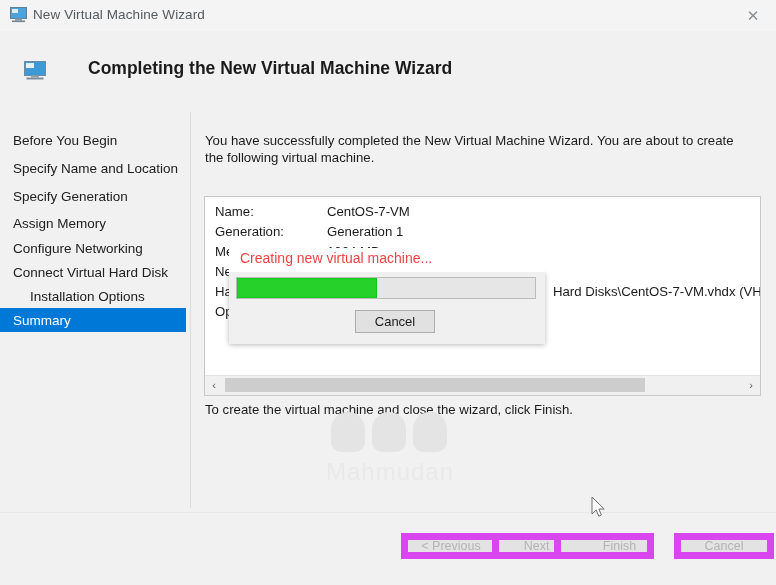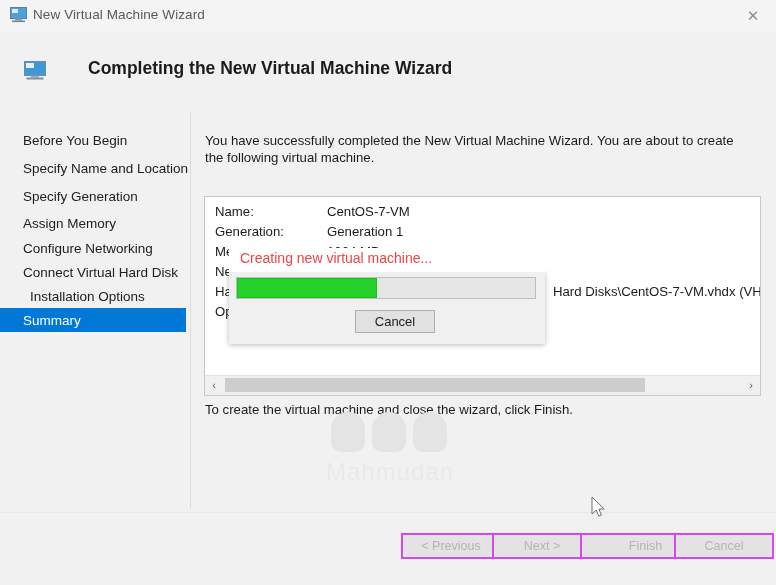--- a/index.html
+++ b/index.html
@@ -97,21 +97,21 @@
     background: #dcdcdc;
   }
   .side-item {
     position: absolute;
     left: 0;
     width: 186px;
     height: 24px;
     display: flex;
     align-items: center;
     box-sizing: border-box;
-    padding-left: 23px;
+    padding-left: 13px;
     font-size: 13.5px;
     color: #212121;
     white-space: nowrap;
   }
   .side-item.indent {
     padding-left: 30px;
   }
   .side-item.selected {
     background: #0078d7;
     color: #ffffff;
@@ -242,31 +242,31 @@
     width: 776px;
     height: 73px;
     background: #f1f1f1;
     border-top: 1px solid #e8e8e8;
   }
   .wiz-btn {
     position: absolute;
     top: 20px;
     width: 100px; height: 26px;
     background: #e3e3e3;
-    border: 2px solid #d946ef;
+    border: 7px solid #d946ef;
     box-sizing: border-box;
     display: flex;
     align-items: center;
     justify-content: center;
     font-size: 12.5px;
     color: #b4b4b4;
   }
   #btn-previous { left: 401px; }
   #btn-next     { left: 492px; }
-  #btn-finish   { left: 580px; padding-left: 31px; }
+  #btn-finish   { left: 554px; padding-left: 31px; }
   #btn-cancel   { left: 674px; }
 
   
   #progress-dialog {
     position: absolute;
     left: 229px; top: 272px;
     width: 316px;
     height: 72px;
     background: #f0f0f0;
     box-shadow: 0 1px 5px rgba(0,0,0,0.28);

